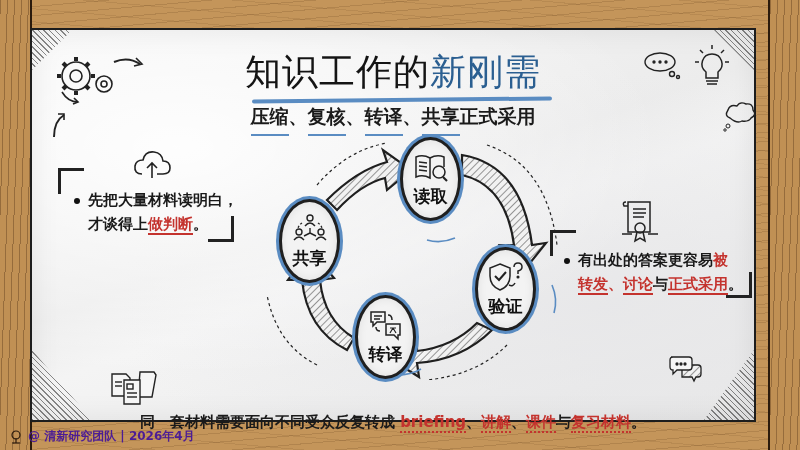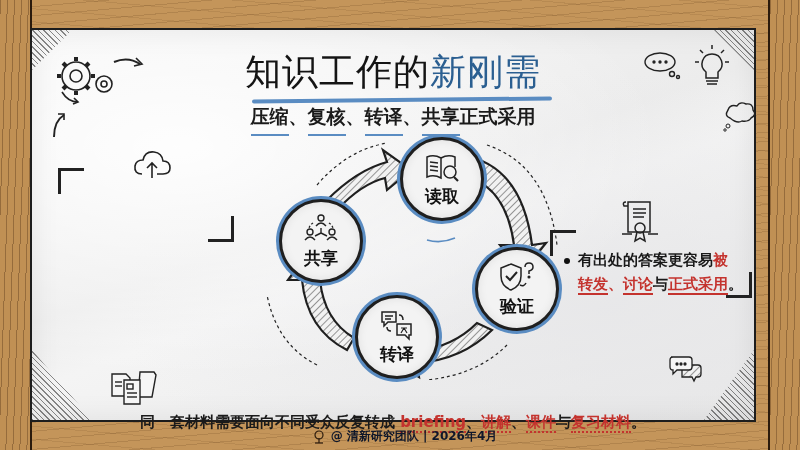--- a/index.html
+++ b/index.html
@@ -68,27 +68,27 @@
     position: absolute; width: 26px; height: 26px; border-right: 3px solid #222; border-bottom: 3px solid #222;
   }
 
   .bottom-line {
     position: absolute; left: 0; right: 0; top: 347px; text-align: center;
     font-size: 15px; font-weight: bold; color: #1a1a1a; margin-top: 36px;
   }
   .bottom-line .red { color: #c4332e; border-bottom: 2px dotted #c4332e; }
 
   .footer {
-    position: absolute; left: 8px; right: 0; top: 428px; text-align: center;
-    font-size: 12px; font-weight: bold; color: #0f172a;
+    position: absolute; left: 8px; right: 0; top: 428px; 
+    font-size: 12px; font-weight: bold; color: #4c1d95;
   }
 
   .cycle { position: absolute; left: 225px; top: 105px; width: 310px; height: 245px; }
   .node {
-    position: absolute; width: 84px; height: 84px; border-radius: 50%;
+    position: absolute; width: 61px; height: 84px; border-radius: 50%;
     background: #f3f3f3; border: 3px solid #1f1f1f;
     box-shadow: 0 0 0 3px #5a8cc2, inset 0 0 10px rgba(0,0,0,0.08);
     display: flex; flex-direction: column; align-items: center; justify-content: center;
   }
   .node-label { font-size: 17px; font-weight: bold; color: #111; margin-top: 2px; }
   .node svg { width: 36px; height: 32px; }
 
   .deco { position: absolute; }
 </style>
 </head>
@@ -165,20 +165,24 @@
     <span class="ul">压缩</span><span>、</span><span class="ul">复核</span><span>、</span><span class="ul">转译</span><span>、</span><span class="ul">共享</span><span>正式采用</span>
   </div>
 
   <svg class="deco" style="left:100px;top:118px" width="40" height="32" viewBox="0 0 40 32">
     <g fill="none" stroke="#222" stroke-width="1.6">
       <path d="M10 26 q-8 0 -7 -8 q1 -6 8 -6 q2 -9 11 -8 q8 1 9 9 q7 0 7 7 q0 6 -7 6 h-6"></path>
       <path d="M20 30 v-14 M15 20 l5 -5 l5 5"></path>
     </g>
   </svg>
   <div class="bracket-l" style="left:26px;top:138px"></div>
+  <div class="note" style="left:42px;top:158px">
+    <div><span class="bullet"></span><span>先把大量材料读明白，</span></div>
+    <div style="padding-left:14px"><span>才谈得上</span><span class="red-ul">做判断</span><span>。</span></div>
+  </div>
   <div class="bracket-r" style="left:176px;top:186px"></div>
 
   <div class="cycle">
     <svg style="position:absolute;left:0;top:0" width="310" height="245" viewBox="0 0 310 245">
       <defs>
         <pattern id="hatch" width="5" height="5" patternUnits="userSpaceOnUse" patternTransform="rotate(45)">
           <rect width="5" height="5" fill="#f2f2f2"></rect>
             <line x1="0" y1="0" x2="0" y2="5" stroke="#555" stroke-width="1.2"></line>
         </pattern>
       </defs>

